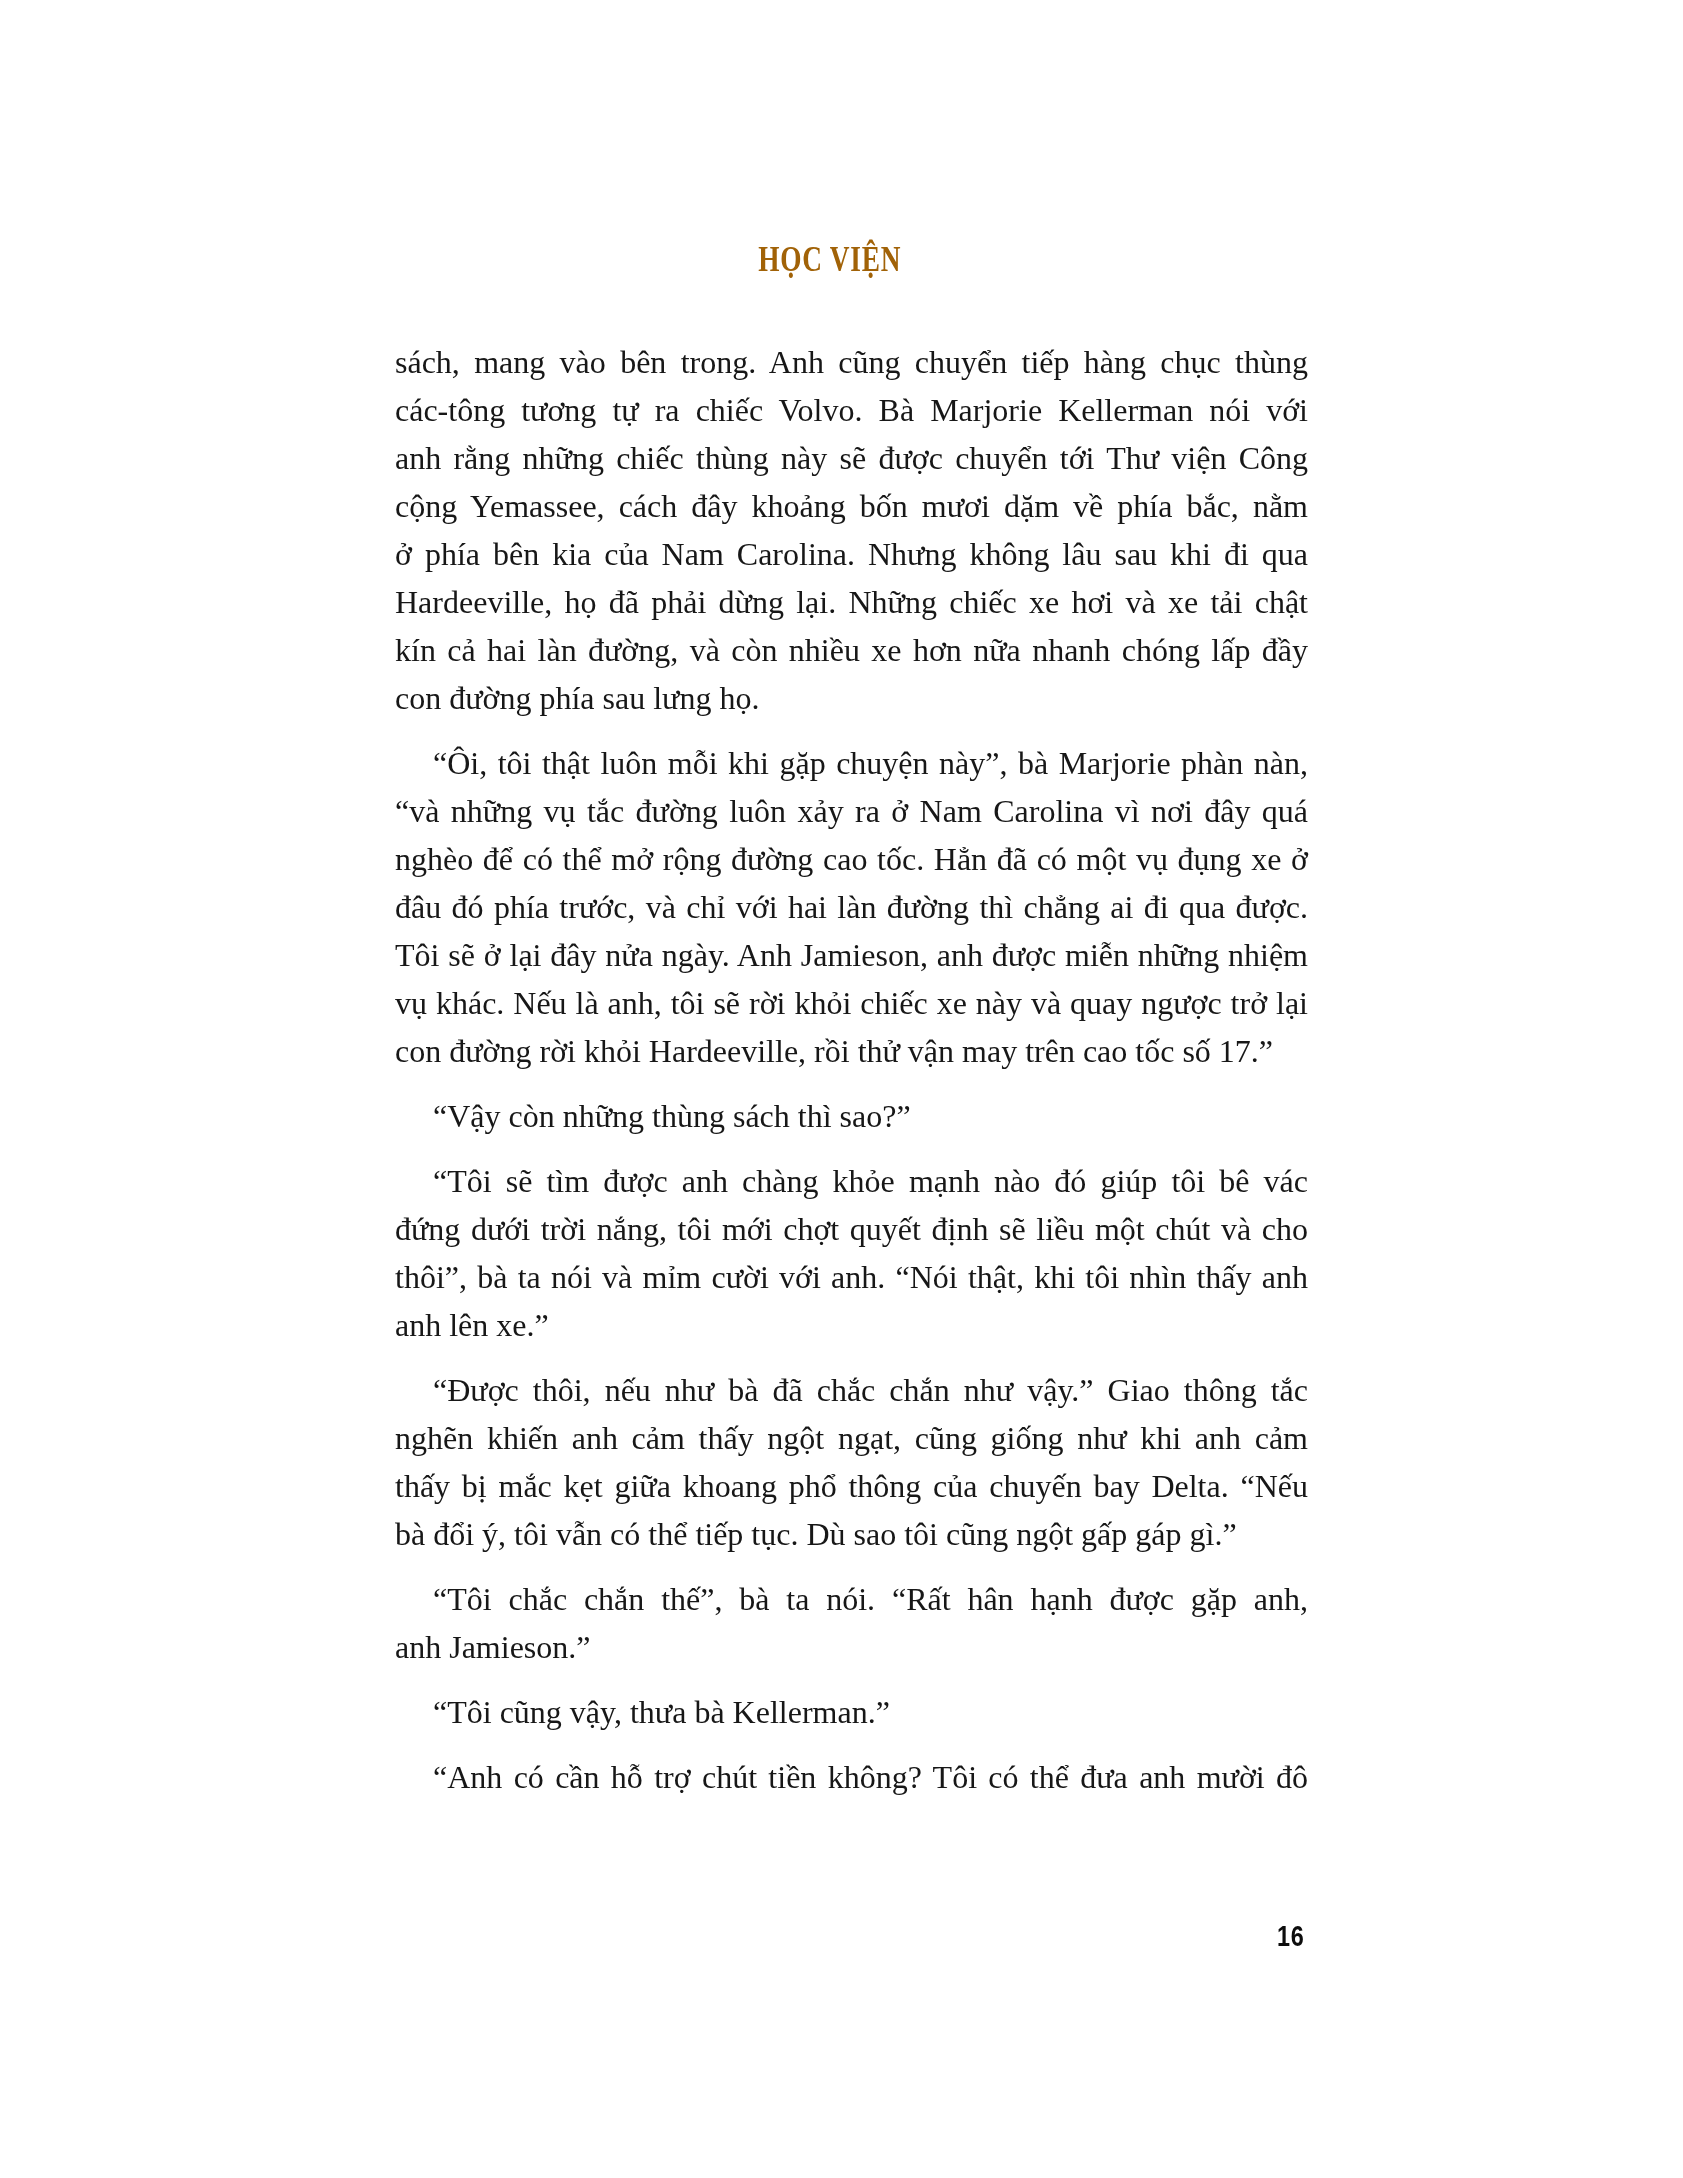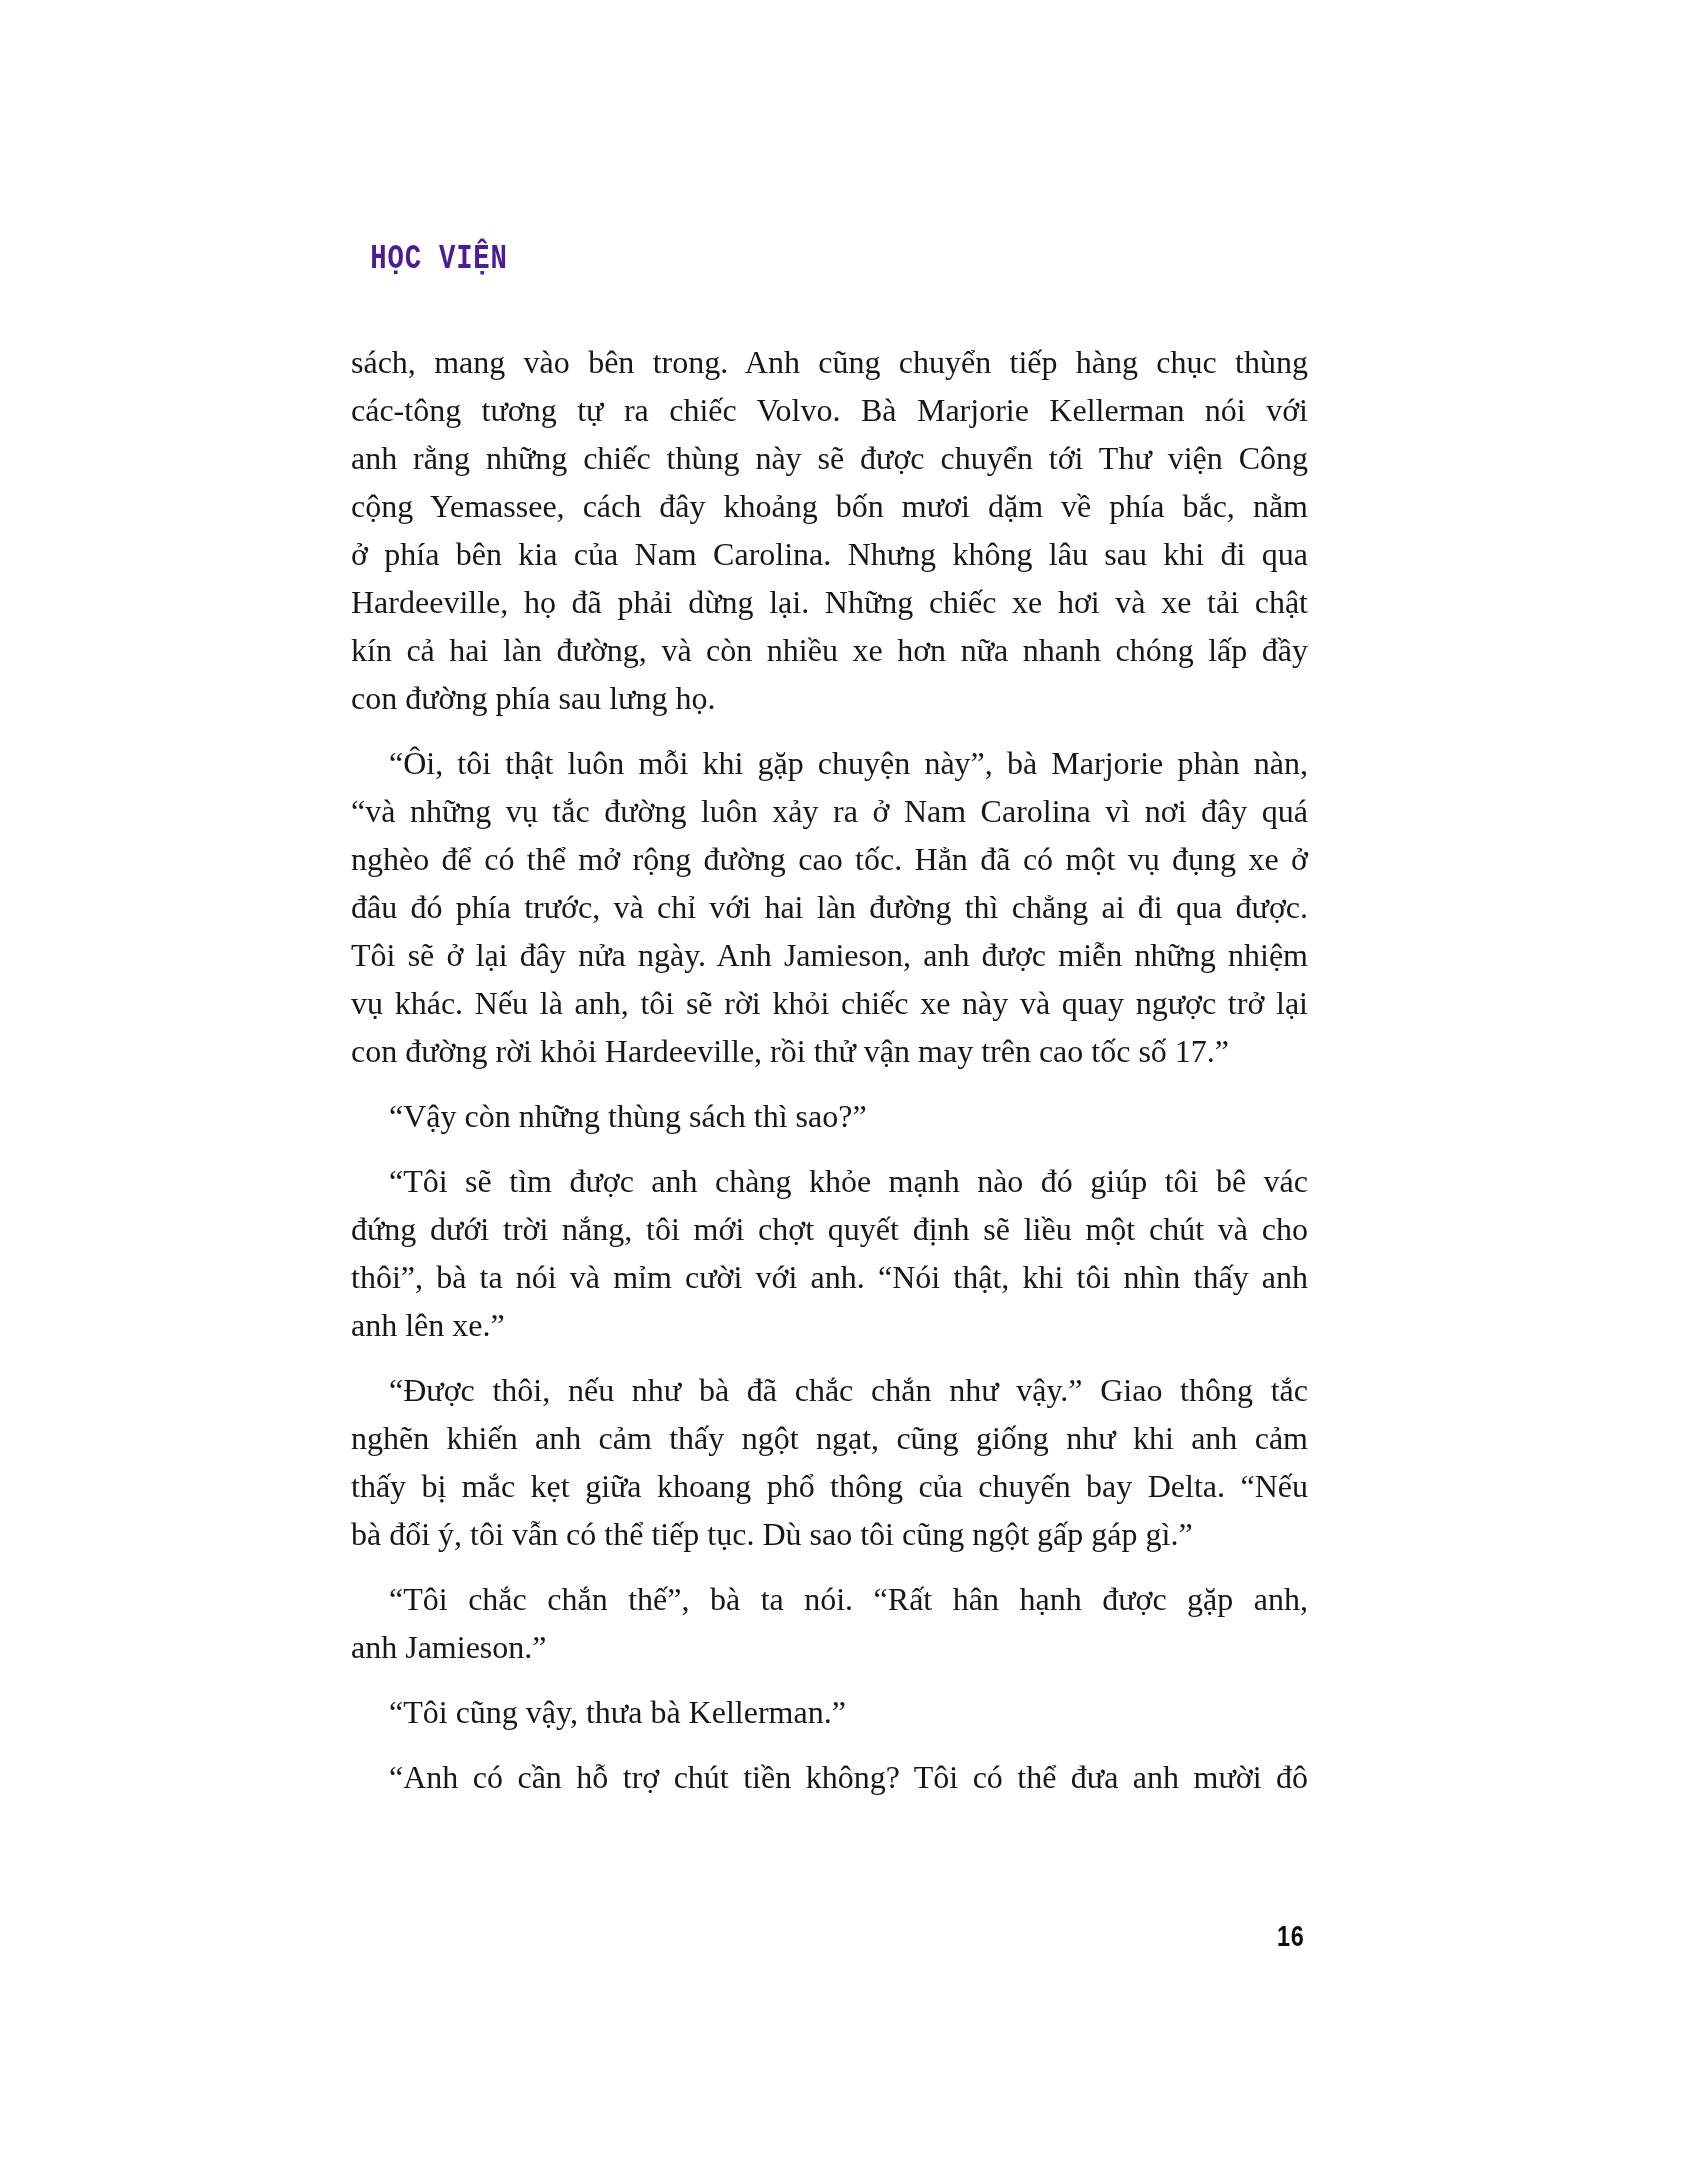--- a/index.html
+++ b/index.html
@@ -13,25 +13,26 @@
     height: 2178px;
     background: #ffffff;
     color: #151515;
     overflow: hidden;
   }
   .chapter-header {
     position: absolute;
     top: 242px;
     left: 351px;
     width: 957px;
-    font-family: Liberation Mono, monospace;
+    text-align: center;
+    font-family: Liberation Serif, serif;
     font-weight: 700;
     font-size: 35px;
     line-height: 35px;
-    color: #4c1d95;
+    color: #a16207;
     white-space: nowrap;
   }
   .condensed {
     display: inline-block;
     transform: scaleX(0.78);
     transform-origin: center;
     letter-spacing: 1px;
   }
   .body-text {
     position: absolute;
@@ -40,20 +41,21 @@
     width: 957px;
     font-family: "Liberation Serif", serif;
     font-size: 32px;
     line-height: 48px;
     color: #171717;
   }
   .para + .para { margin-top: 17px; }
   .line {
     text-align: justify;
     text-align-last: justify;
+    margin-left: 44px;
   }
   .line.last-line {
     text-align: left;
     text-align-last: auto;
   }
   .para.indent .line:first-child { text-indent: 38px; }
   .page-number {
     position: absolute;
     top: 1921px;
     left: 351px;

